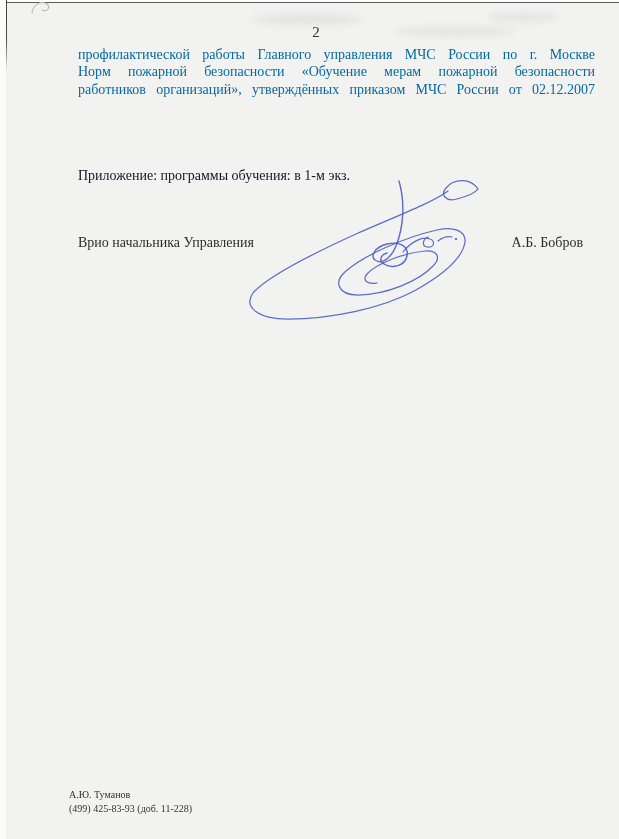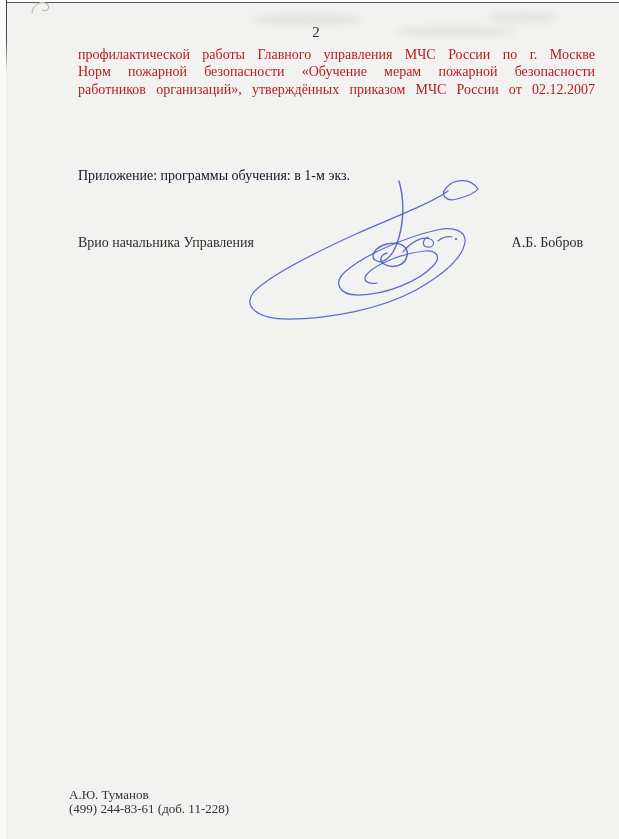--- a/index.html
+++ b/index.html
@@ -46,21 +46,21 @@
     position: absolute; left: 270px; top: 24px; width: 92px;
     text-align: center;
     font-size: 15px; line-height: 17px;
     color: #333;
   }
 
   
   .body-text {
     position: absolute; left: 78px; top: 46px; width: 517px;
     font-size: 14px; line-height: 17.3px;
-    color: #b91c1c;
+    color: #0369a1;
   }
   .body-text .jline {
     text-align: justify;
     text-align-last: justify;
     white-space: normal;
     height: 17.3px;
   }
   .body-text .jline.last { text-align-last: left; }
 
   
@@ -77,21 +77,21 @@
     font-size: 14px; line-height: 17.3px;
     color: #2d2d2d;
     align-items: flex-end;
   }
 
   .signature-svg { position: absolute; left: 240px; top: 173px; }
 
   
   .footer-block {
     position: absolute; left: 69px; top: 788px; width: 300px;
-    font-size: 13px; line-height: 13.5px;
+    font-size: 10px; line-height: 13.5px;
     color: #333;
   }
 </style>
 </head>
 <body>
 
 <div id="canvas">
 
   <div class="edge-strip-left"></div>
   <div class="edge-strip-top"></div>
@@ -156,16 +156,16 @@
     </g>
   </svg>
 
   <div class="signer-row">
     <span>Врио начальника Управления</span>
     <span>А.Б. Бобров</span>
   </div>
 
   <div class="footer-block">
     <div>А.Ю. Туманов</div>
-    <div>(499) 244-83-61 (доб. 11-228)</div>
+    <div>(499) 425-83-93 (доб. 11-228)</div>
   </div>
 
 </div>
 
 </body></html>

